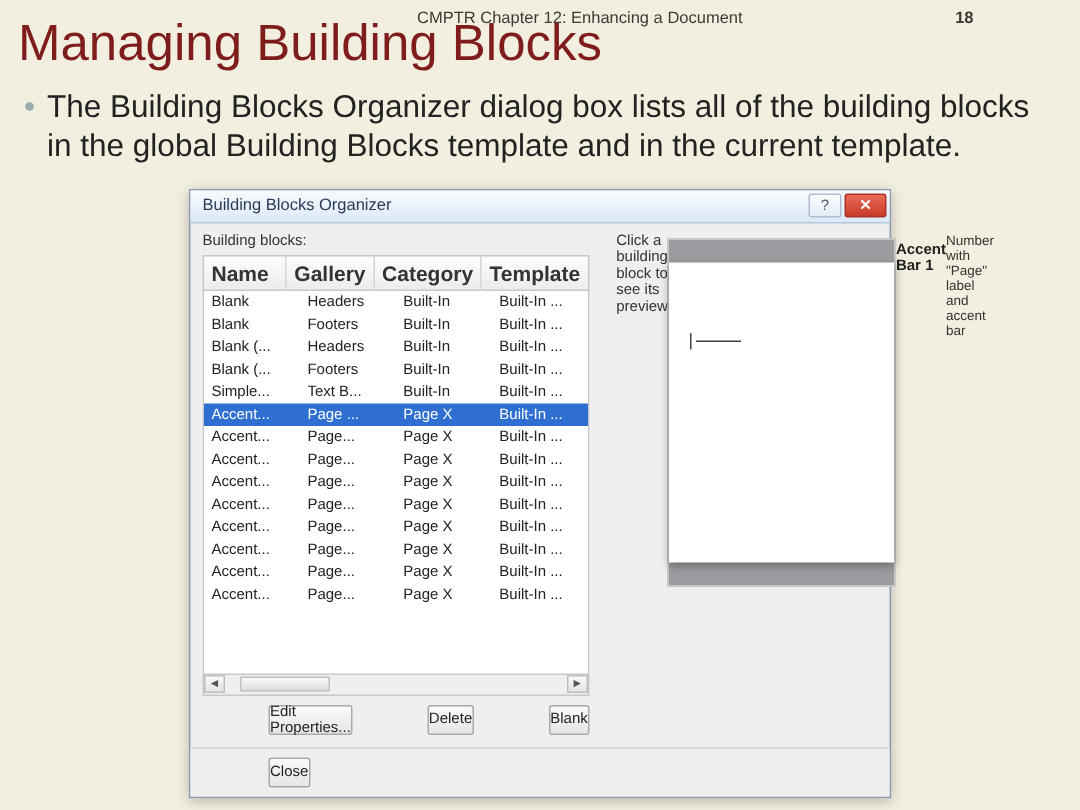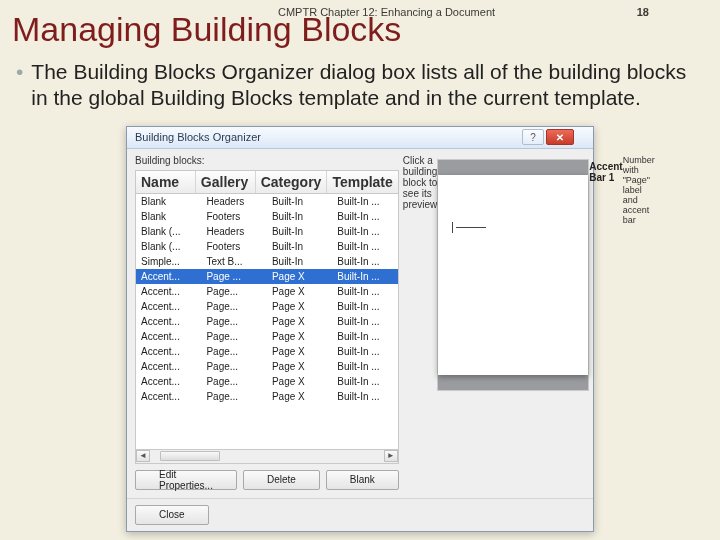--- a/index.html
+++ b/index.html
@@ -36,36 +36,36 @@
     width: 468px; background: #efefef;
     border: 1px solid #8c9aad;
     font-family: "Segoe UI", Tahoma, sans-serif;
     font-size: 10px; color: #222;
     box-shadow: 0 2px 8px rgba(0,0,0,.25);
   }
   .titlebar {
     height: 22px;
     background: linear-gradient(#f7fbff,#dce8f7);
     border-bottom: 1px solid #b8c6da;
-    display: flex; align-items: center; padding: 0 19px 0 8px;
+    display: flex; align-items: center; padding: 0 2px 0 8px;
     font-size: 11px; color: #2b3a55;
   }
   .tb-spacer { flex: 1; }
   .tb-btn {
     width: 22px; height: 16px; margin-left: 2px;
     border: 1px solid #b0bdd0; border-radius: 2px;
     background: linear-gradient(#fafcff,#e5edf8);
     display: flex; align-items: center; justify-content: center;
     font-size: 10px; color: #556;
   }
   .tb-close {
     background: linear-gradient(#ec6a59,#c93a28);
     border-color: #a83224; color: #fff; font-weight: bold; width: 28px;
   }
-  .dlg-body { display: flex; padding: 6px 8px 0 8px; gap: 4px; }
+  .dlg-body { display: flex; padding: 6px 8px 0 8px; gap: 18px; }
   .leftpane { flex: 1; }
   .sec-label { font-size: 10px; color: #333; margin-bottom: 4px; }
   .listhead {
     display: grid; grid-template-columns: 1fr 1fr 1fr 1fr;
     background: linear-gradient(#fdfdfd,#ececec);
     border: 1px solid #c9c9c9; font-size: 14px;
   }
   .listhead span {
     padding: 3px 5px; border-right: 1px solid #d6d6d6; font-weight: 600; color: #333;
   }
@@ -89,25 +89,25 @@
     width: 14px; height: 12px; background: linear-gradient(#fafafa,#e3e3e3);
     border: 1px solid #c0c0c0; font-size: 8px; text-align: center; line-height: 10px; color: #555;
   }
   .hscroll .track { flex: 1; position: relative; height: 12px; }
   .hscroll .thumb {
     position: absolute; left: 10px; width: 60px; height: 10px; top: 1px;
     background: linear-gradient(#f8f8f8,#dedede); border: 1px solid #bfbfbf; border-radius: 1px;
   }
   .btnrow { display: flex; gap: 6px; padding: 6px 0 8px 0; }
   .wbtn {
-    height: 20px; padding: 0 23px;
+    height: 20px; padding: 0 0;
     background: linear-gradient(#fafafa,#e5e5e5);
     border: 1px solid #a9a9a9; border-radius: 2px;
     font-size: 10px; color: #222;
-    display: flex; align-items: center;
+    display: flex; align-items: center; margin-left: 44px;
   }
   .rightpane { width: 184px; display: flex; }
   .preview {
     border: 1px solid #c9c9c9; background: #9a9ca0;
     height: 232px; display: flex; align-items: center; justify-content: center;
     margin-top: 4px;
   }
   .page {
     width: 150px; height: 200px; background: #fff;
     box-shadow: 0 2px 6px rgba(0,0,0,.35);

